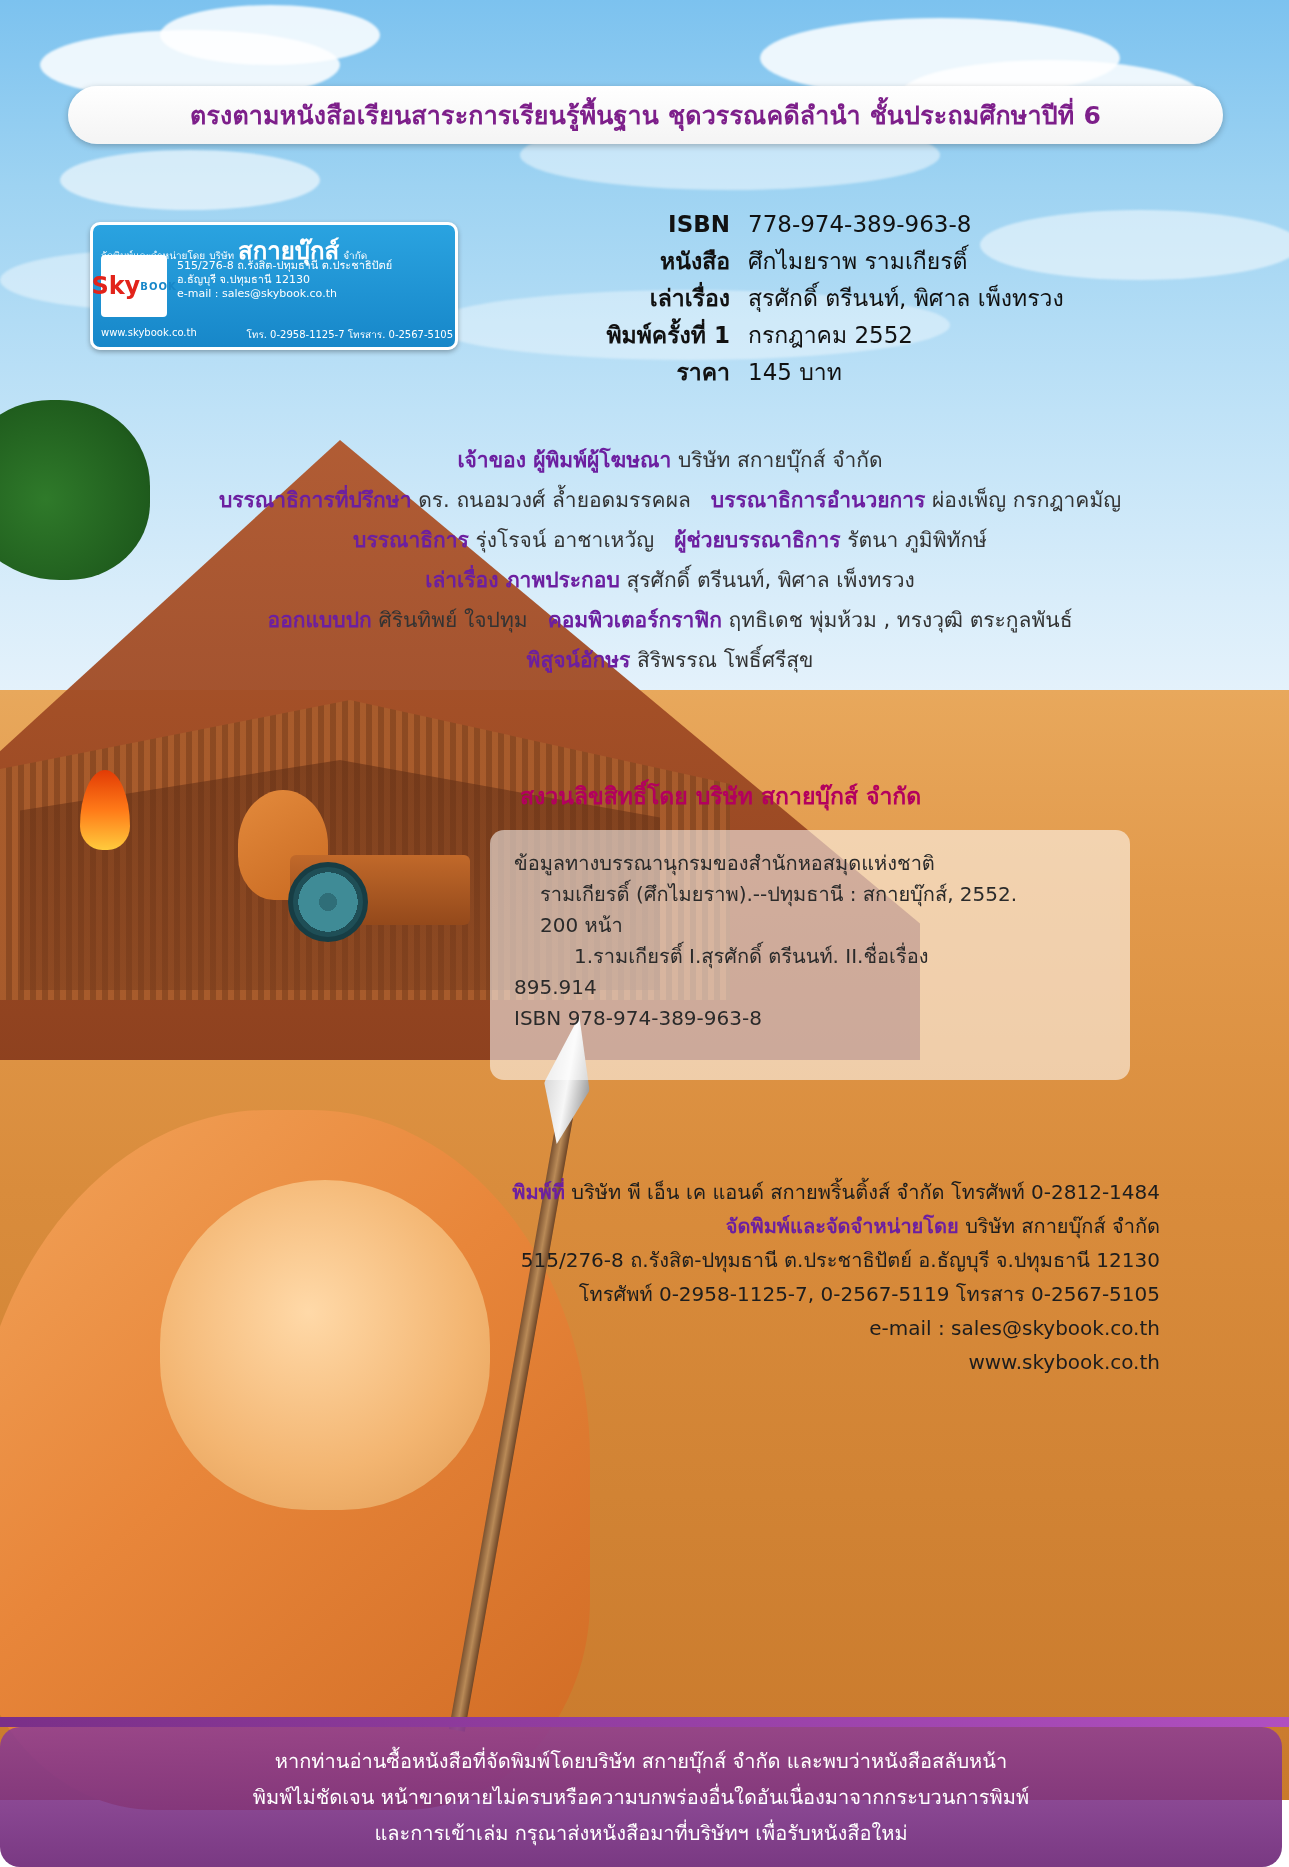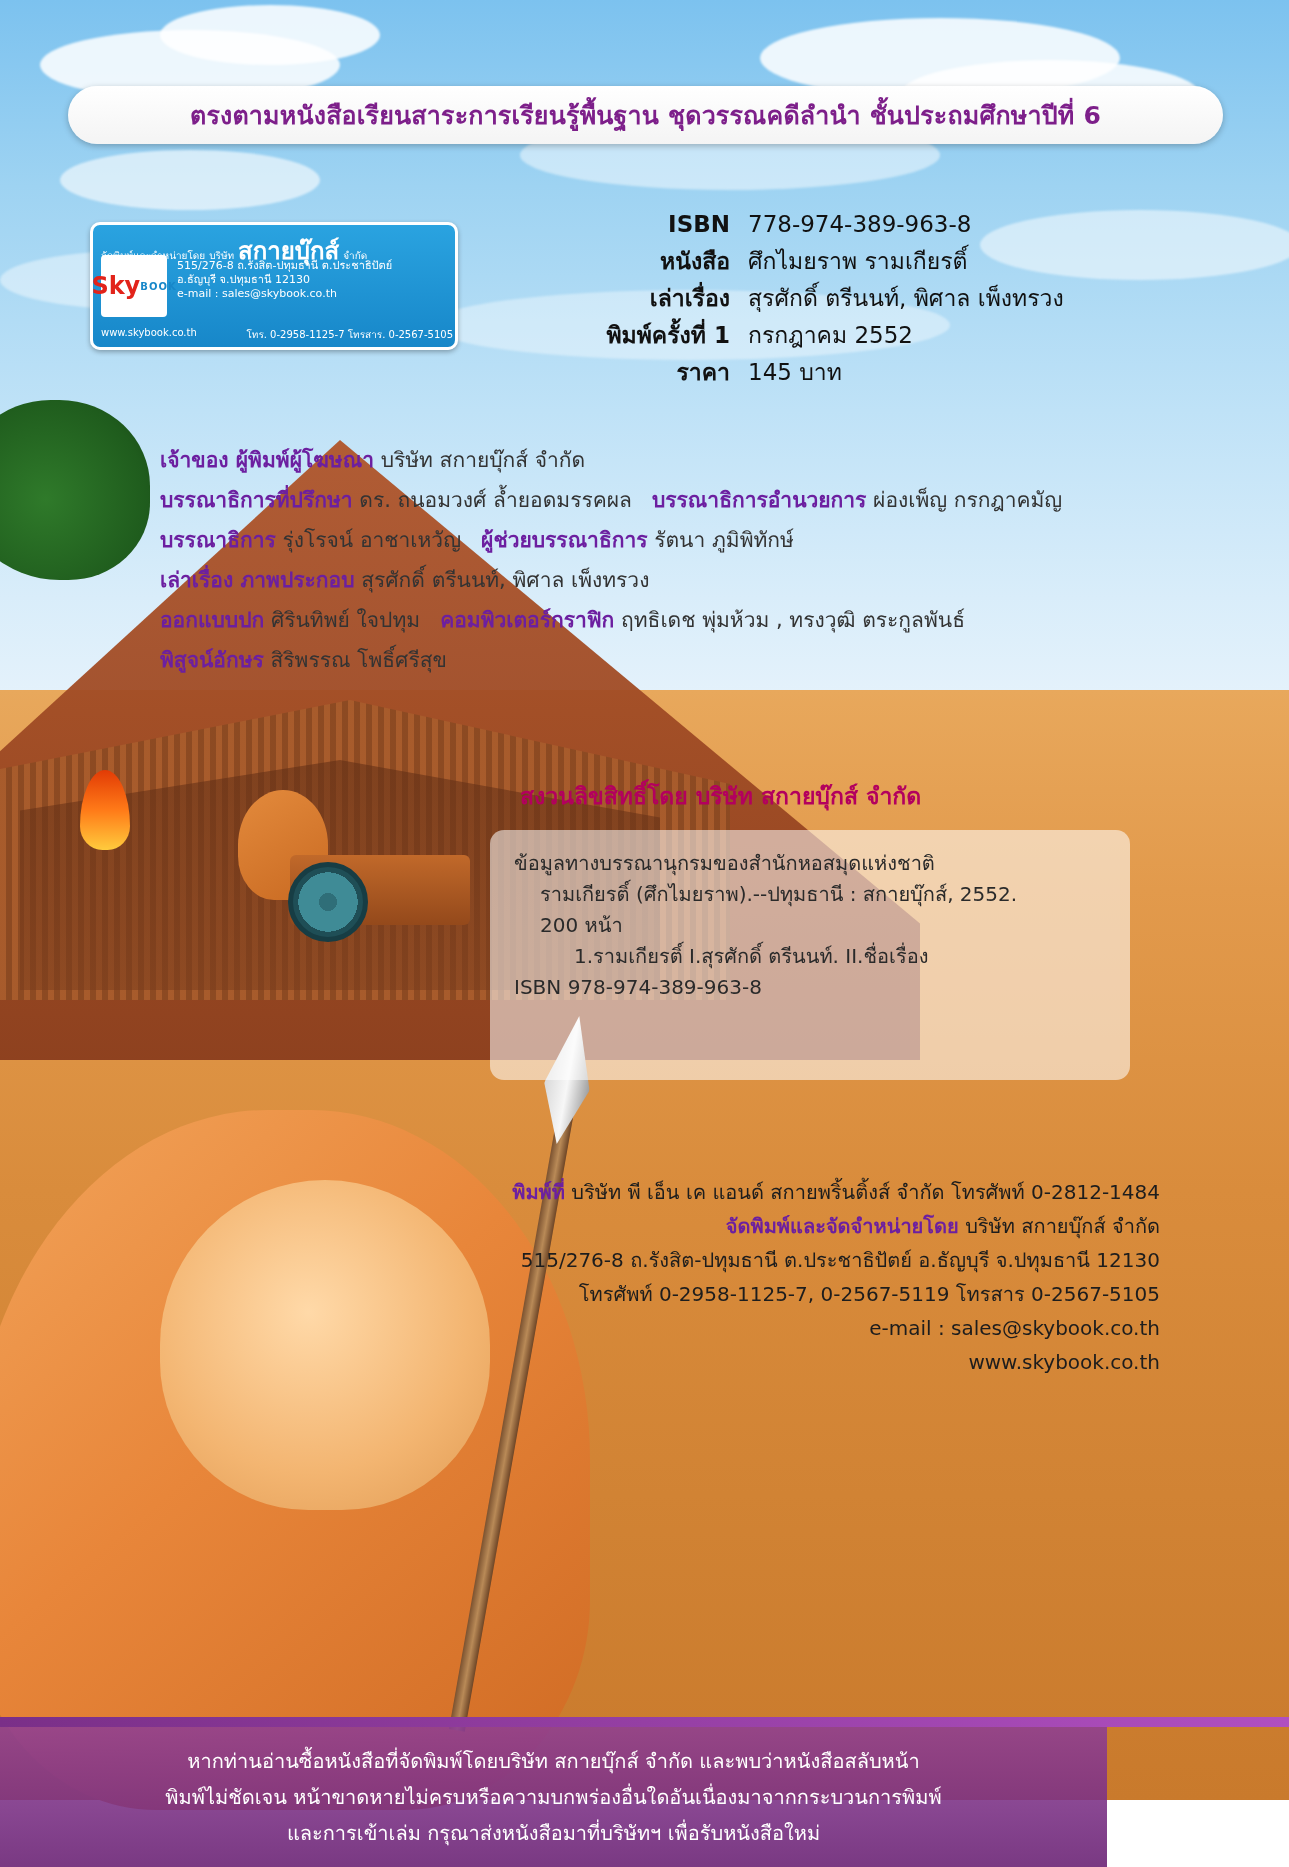--- a/index.html
+++ b/index.html
@@ -140,21 +140,21 @@
 
   
   .info { position:absolute; left:560px; top:210px; width:640px; color:#111; }
   .info-row { display:flex; margin-bottom:9px; font-size:23px; line-height:28px; }
   .info-label { width:170px; text-align:right; padding-right:18px; font-weight:bold; }
   .info-value { flex:1; }
 
   
   .credits {
     position:absolute; left:160px; top:440px; width:1020px;
-    text-align:left; color:#3b1a6e; font-size:21px; line-height:40px;
+    text-align:center; color:#3b1a6e; font-size:21px; line-height:40px;
   }
   .credits .k { color:#6c1fa0; font-weight:bold; }
   .credits .v { color:#333333; }
 
   
   .copyright {
     position:absolute; left:520px; top:778px; width:620px;
     color:#b3005e; font-weight:bold; font-size:23px;
   }
 
@@ -171,24 +171,24 @@
 
   
   .printer {
     position:absolute; left:340px; top:1175px; width:820px;
     text-align:right; color:#1d1d1d; font-size:20px; line-height:34px;
   }
   .printer .k { color:#6c1fa0; font-weight:bold;text-align:center; }
 
   
   .footer {
-    position:absolute; left:0; bottom:0; width:1107px; height:140px;
+    position:absolute; left:0; bottom:0; width:1282px; height:140px;
     background:linear-gradient(to bottom,rgba(140,60,150,.85),rgba(110,40,120,.92));
     color:#ffffff; font-size:20px; line-height:36px; text-align:center;
-    padding-top:16px; box-sizing:border-box;
+    padding-top:16px; box-sizing:border-box;border-radius:20px;
   }
   .footer-strip {
     position:absolute; left:0; bottom:140px; width:1289px; height:10px;
     background:linear-gradient(to right,#7a2f88,#b04fc0);
   }
 </style>
 </head>
 <body>
 
 <div class="page">
@@ -303,20 +303,21 @@
     </div>
   </div>
 
   <div class="copyright">สงวนลิขสิทธิ์โดย บริษัท สกายบุ๊กส์ จำกัด</div>
 
   <div class="cip">
     <div>ข้อมูลทางบรรณานุกรมของสำนักหอสมุดแห่งชาติ</div>
     <div class="ind1">รามเกียรติ์ (ศึกไมยราพ).--ปทุมธานี : สกายบุ๊กส์, 2552.</div>
     <div class="ind1">200 หน้า</div>
     <div class="ind2">1.รามเกียรติ์ I.สุรศักดิ์ ตรีนนท์. II.ชื่อเรื่อง</div>
+    <div>895.914</div>
     <div>ISBN 978-974-389-963-8</div>
   </div>
 
   <div class="printer">
     <div>
       <span class="k">พิมพ์ที่</span>
       <span>บริษัท พี เอ็น เค แอนด์ สกายพริ้นติ้งส์ จำกัด โทรศัพท์ 0-2812-1484</span>
     </div>
     <div>
       <span class="k">จัดพิมพ์และจัดจำหน่ายโดย</span>

